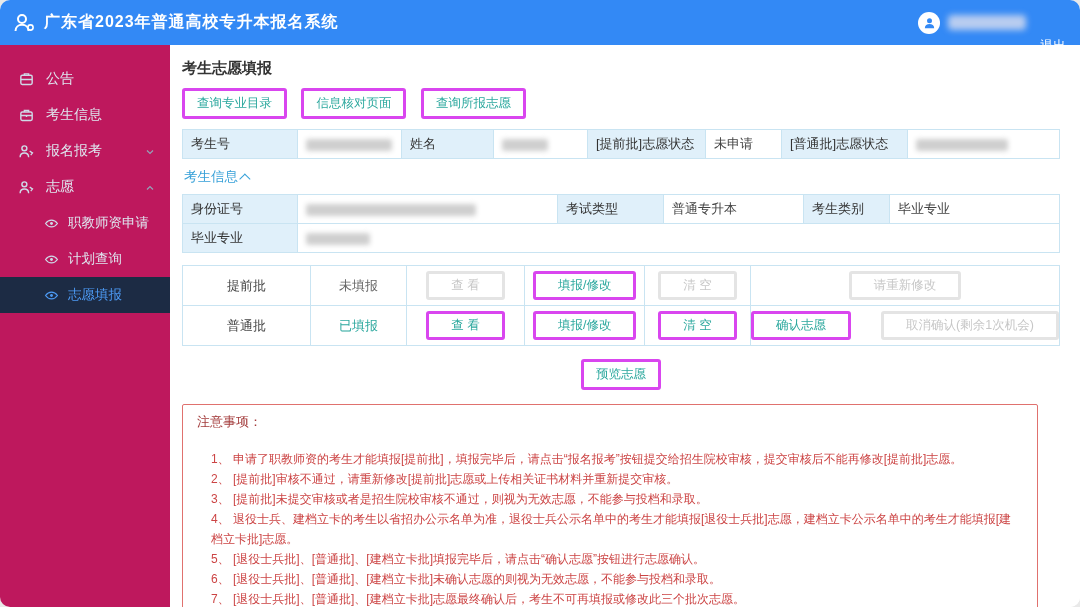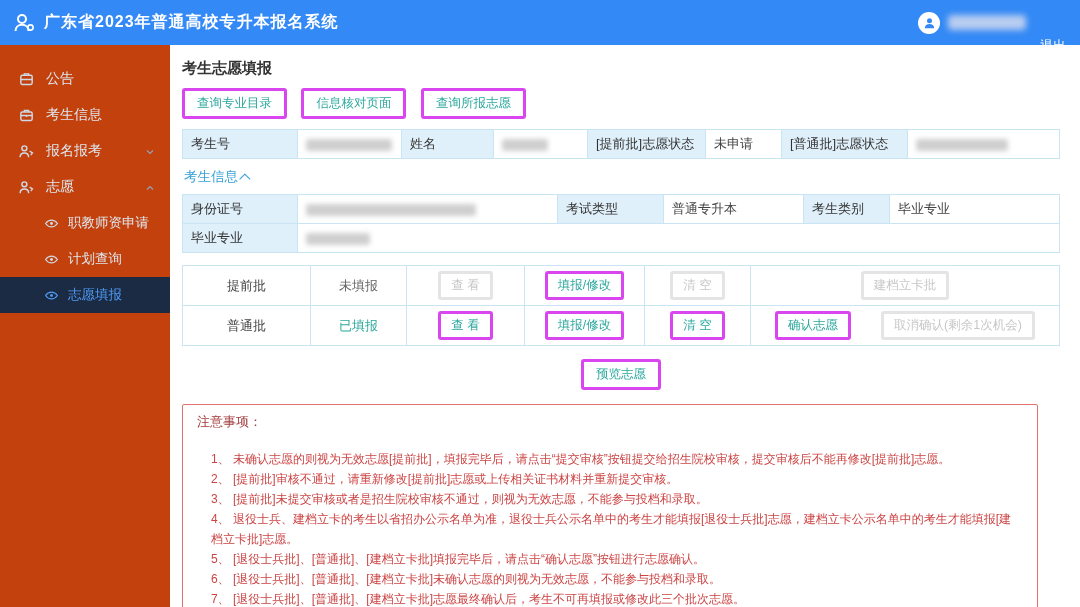--- a/index.html
+++ b/index.html
@@ -1,48 +1,48 @@
 <!DOCTYPE html>
 <html><head>
 <meta charset="utf-8">
 <style>
   * { margin:0; padding:0; box-sizing:border-box; }
   html,body { width:1080px; height:607px; background:#e9e9e9; font-family:"Liberation Sans","DejaVu Sans",sans-serif; }
-  .page { width:1080px; height:607px; border-radius:0; overflow:hidden; background:#fff; display:flex; flex-direction:column; }
+  .page { width:1080px; height:607px; border-radius:10px; overflow:hidden; background:#fff; display:flex; flex-direction:column; }
 
   
   .topbar { height:45px; background:#3389f5; display:flex; align-items:center; padding:0 14px 0 12px; flex:0 0 45px; }
   .topbar .logo { width:24px; height:24px; color:#fff; margin-right:8px; }
   .topbar .app-title { color:#fff; font-size:16px; font-weight:bold; letter-spacing:1px; }
   .topbar .spacer { flex:1; }
   .avatar { width:22px; height:22px; background:#fff; border-radius:50%; display:flex; align-items:center; justify-content:center; color:#3389f5; margin-right:8px; }
   .avatar svg { width:15px; height:15px; }
   .user-blur { width:78px; height:15px; border-radius:4px; background:#b9cdf0; filter:blur(3px); margin-right:14px; }
   .logout { color:#fff; font-size:13px; cursor:pointer;margin-top:47px; }
 
   
   .content-wrap { flex:1; display:flex; min-height:0; }
-  .sidebar { width:170px; background:#c2410c; color:#dfe7f0; flex:0 0 170px; padding-top:6px; }
+  .sidebar { width:170px; background:#be185d; color:#dfe7f0; flex:0 0 170px; padding-top:6px; }
   .nav-item { height:36px; display:flex; align-items:center; padding:0 14px 0 18px; font-size:14px; cursor:pointer; }
   .nav-item .nicon { width:17px; height:17px; margin-right:11px; color:#cfdae8; flex:0 0 17px; }
   .nav-item .nlabel { flex:1; }
   .nav-item .chev { width:12px; height:12px; color:#93a3b8; }
   .sub-item { height:36px; display:flex; align-items:center; padding-left:44px; font-size:13.5px; cursor:pointer; }
   .sub-item .nicon { width:15px; height:15px; margin-right:9px; color:#cfdae8; flex:0 0 15px; }
   .sub-item.active { background:#1c2b44; color:#4d9bf5; }
   .sub-item.active .nicon { color:#4d9bf5; }
 
   .main { flex:1; background:#ffffff; padding:14px 20px 0 12px; min-width:0; }
   .page-title { text-align:left; font-size:15px; font-weight:bold; color:#333; margin-bottom:10px; }
 
   
   .toolbar { margin-bottom:10px; }
   .btn { display:inline-block; border:3px solid #d946ef; color:#2ca89e; background:#fff; border-radius:3px; font-size:12.5px; padding:4px 12px; cursor:pointer; font-family:inherit; }
   .btn + .btn { margin-left:10px; }
-  .btn.sm { padding:3px 10px; }
+  .btn.sm { padding:3px 22px; }
   .btn.disabled { border-color:#e4e4e4; color:#c7c7c7; }
 
   
   table { border-collapse:collapse; width:878px; table-layout:fixed; }
   td, th { border:1px solid #c9e4f2; font-size:13px; color:#444; padding:5px 8px; height:27px; font-weight:normal; text-align:left; overflow:hidden; white-space:nowrap; }
   td.lbl { background:#e0f0fa; color:#333; }
   .section-link { display:flex; align-items:center; color:#36a0d8; font-size:13.5px; margin:9px 0 8px 2px; cursor:pointer; width:max-content; }
   .caret-up { width:8px; height:8px; border-left:1.5px solid #36a0d8; border-top:1.5px solid #36a0d8; transform:rotate(45deg) translateY(3px); margin-left:5px; }
 
   .batch-table { margin-top:4px; }
@@ -234,21 +234,21 @@
             <col style="width:106px">
             <col>
           </colgroup>
         <tbody>
         <tr>
           <td>提前批</td>
           <td class="status-unfilled">未填报</td>
           <td><button class="btn sm disabled">查 看</button></td>
           <td><button class="btn sm">填报/修改</button></td>
           <td><button class="btn sm disabled">清 空</button></td>
-          <td><button class="btn sm disabled">建档立卡批</button></td>
+          <td><button class="btn sm disabled">请重新修改</button></td>
         </tr>
         <tr>
           <td>普通批</td>
           <td class="status-filled">已填报</td>
           <td><button class="btn sm">查 看</button></td>
           <td><button class="btn sm">填报/修改</button></td>
           <td><button class="btn sm">清 空</button></td>
           <td>
             <span class="op-group">
               <button class="btn sm">确认志愿</button>
@@ -259,21 +259,21 @@
       </tbody>
         </table>
 
       <div class="preview-row">
         <button class="btn">预览志愿</button>
       </div>
 
       <div class="notice">
         <div class="notice-title">注意事项：</div>
         <ol>
-            <li>未确认志愿的则视为无效志愿[提前批]，填报完毕后，请点击“提交审核”按钮提交给招生院校审核，提交审核后不能再修改[提前批]志愿。</li>
+            <li>申请了职教师资的考生才能填报[提前批]，填报完毕后，请点击“报名报考”按钮提交给招生院校审核，提交审核后不能再修改[提前批]志愿。</li>
             <li>[提前批]审核不通过，请重新修改[提前批]志愿或上传相关证书材料并重新提交审核。</li>
             <li>[提前批]未提交审核或者是招生院校审核不通过，则视为无效志愿，不能参与投档和录取。</li>
             <li>退役士兵、建档立卡的考生以省招办公示名单为准，退役士兵公示名单中的考生才能填报[退役士兵批]志愿，建档立卡公示名单中的考生才能填报[建档立卡批]志愿。</li>
             <li>[退役士兵批]、[普通批]、[建档立卡批]填报完毕后，请点击“确认志愿”按钮进行志愿确认。</li>
             <li>[退役士兵批]、[普通批]、[建档立卡批]未确认志愿的则视为无效志愿，不能参与投档和录取。</li>
             <li>[退役士兵批]、[普通批]、[建档立卡批]志愿最终确认后，考生不可再填报或修改此三个批次志愿。</li>
             <li>录取时各批次投档录取顺序：退役士兵批→提前批→普通批→建档立卡批，上一个批次结束后才进行下一批次录取。</li>
           </ol>
       </div>
 

